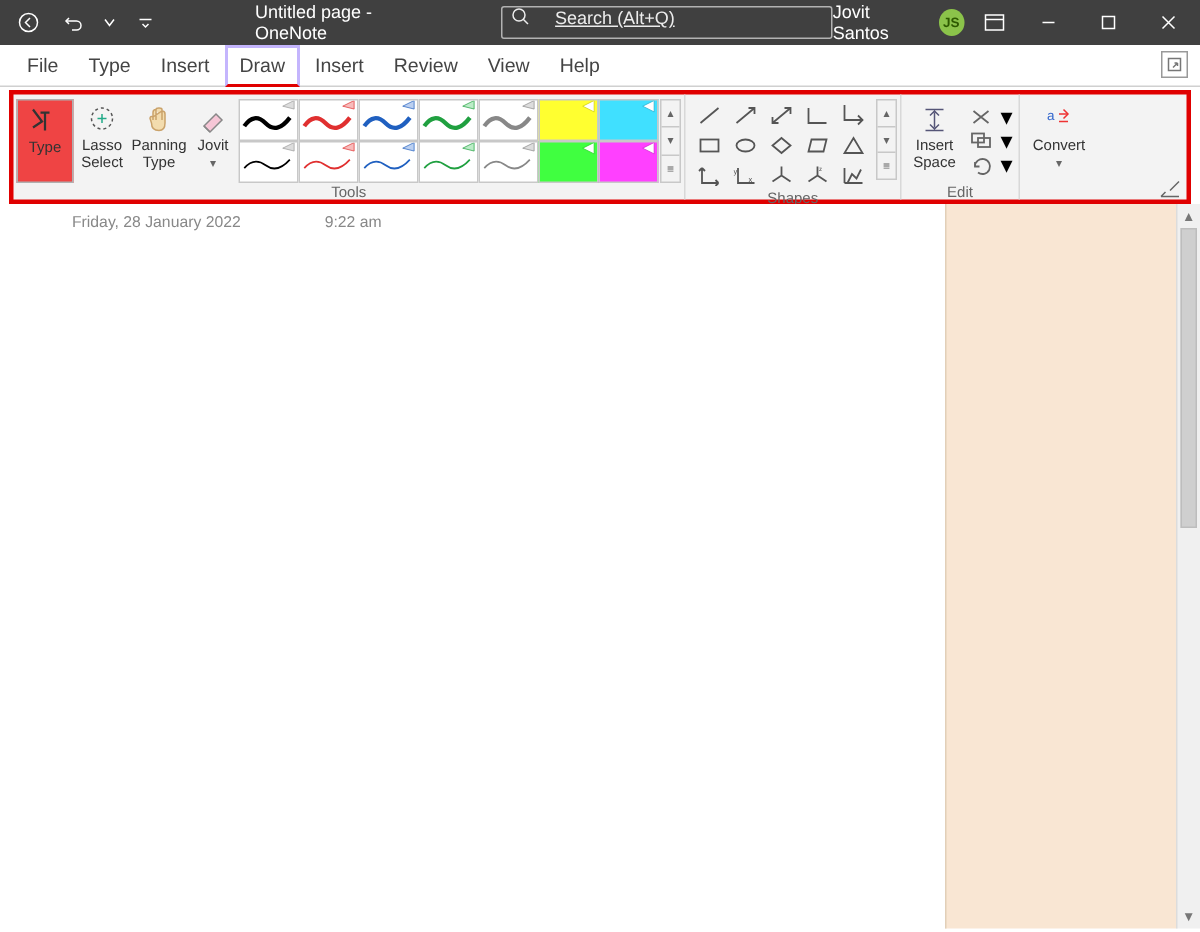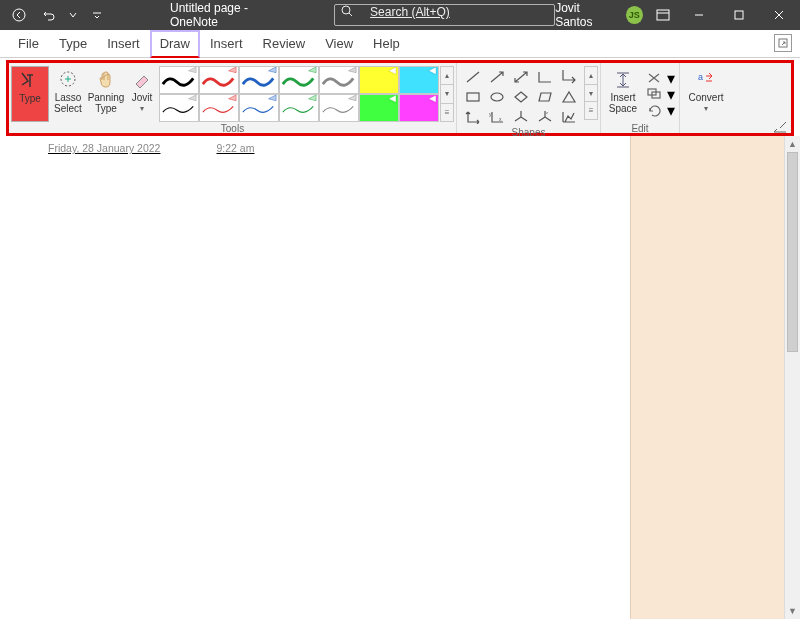--- a/index.html
+++ b/index.html
@@ -48,21 +48,21 @@
 .shape-cell svg { width:16px; height:14px; stroke:#555; fill:none; stroke-width:1.2; }
 
 
 .stackcol { width: 22px; height:56px; display:flex; flex-direction:column; align-items:center; justify-content:space-around; padding:4px 0;}
 .stackcol .i { width:18px; height:16px; display:flex; align-items:center; justify-content:center; cursor:pointer;}
 .stackcol .i svg{ width:16px; height:14px; stroke:#666; fill:none; stroke-width:1.2;}
 
 .collapse-pin { position:absolute; right:4px; bottom:2px; width:14px; height:12px; cursor:pointer; }
 
 
-.canvas-row { display:flex; height: calc(621px - 30px - 28px - 80px); text-decoration: underline; }
+.canvas-row { display:flex; height: calc(621px - 30px - 28px - 80px); }
 .canvas { flex:1; background:#fff; padding: 6px 0 0 30px; position:relative; }
 .meta { font-size: 10.5px; color: #888; display:flex; gap: 56px; padding-left: 18px;}
 .side-pane { width: 154px; background: #f9e6d3; border-left: 1px solid #e2cfb8; }
 .vscroll { width: 16px; background: #f0f0f0; border-left:1px solid #dcdcdc; position:relative;}
 .vscroll .arrow{ position:absolute; left:0; right:0; height:16px; display:flex; align-items:center; justify-content:center; font-size:9px; color:#777; cursor:pointer;}
 .vscroll .arrow.up{top:0;} .vscroll .arrow.dn{bottom:0;}
 .vscroll .thumb{ position:absolute; left:2px; right:2px; top:16px; height:200px; background:#cfcfcf; border:1px solid #bdbdbd; cursor:pointer;}
 </style>
 </head>
 <body>

